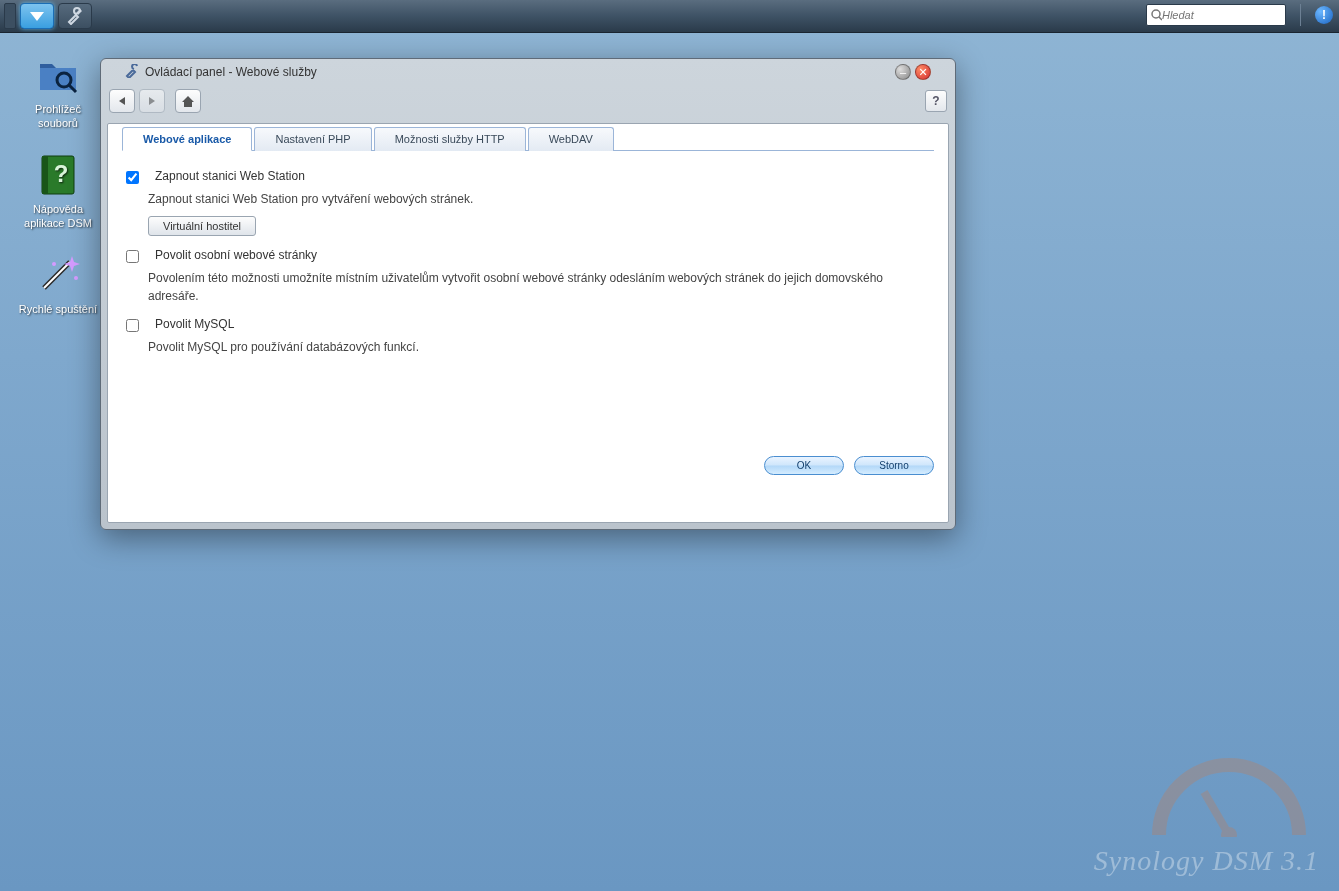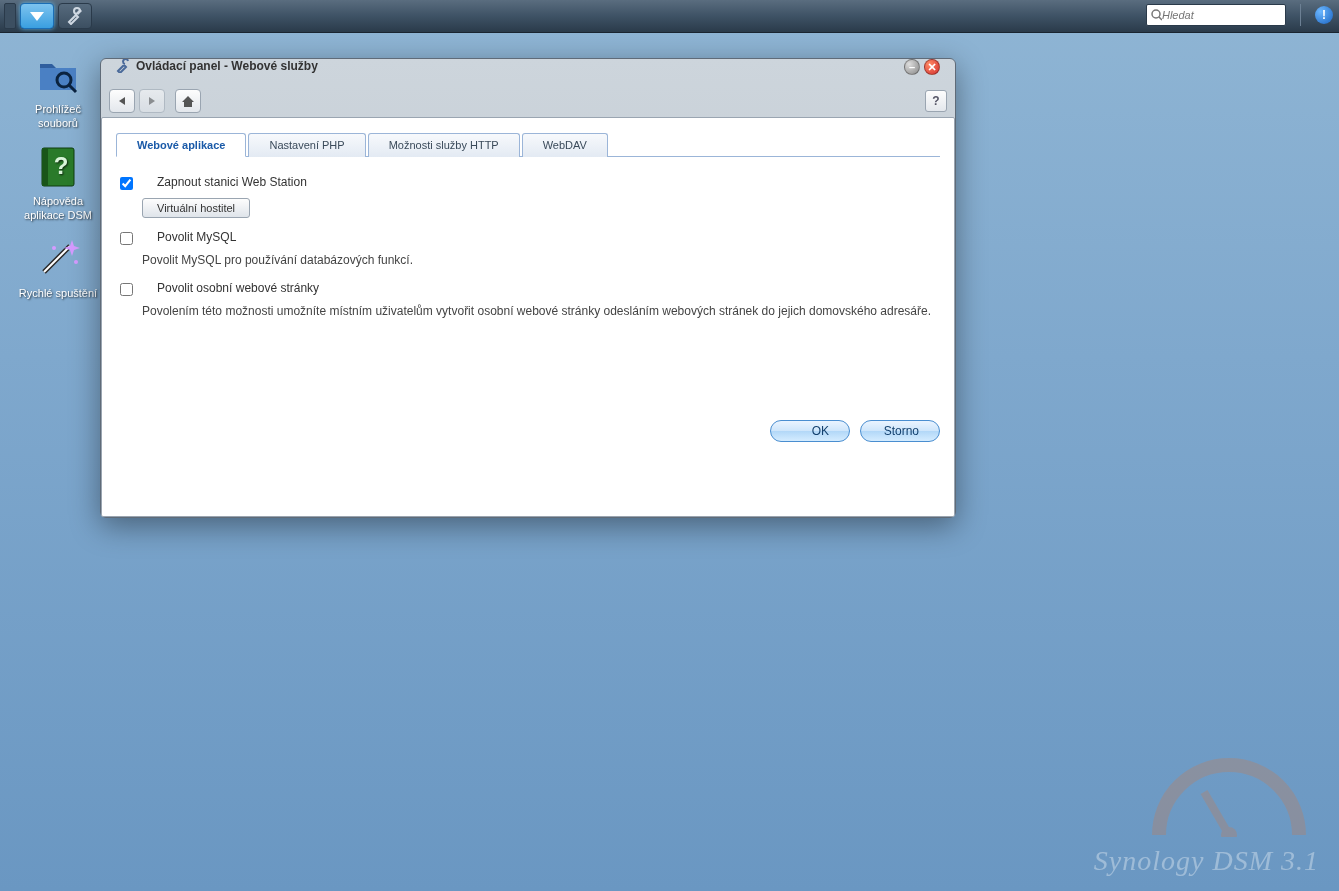--- a/index.html
+++ b/index.html
@@ -54,21 +54,21 @@
   width:18px;height:18px;border-radius:50%;
   background:radial-gradient(circle at 30% 30%, #6cb7ff,#1a64c2);
   color:#fff;font-weight:bold;display:flex;
   align-items:center;justify-content:center;font-size:12px;
 }
 .tb-divider{width:1px;height:22px;background:#6c8094;margin:0 4px;}
 
 
 .desktop-icons{
   position:absolute; left:18px; top:50px;
-  display:flex; flex-direction:column; gap:12px;
+  display:flex; flex-direction:column; gap:20px;
 }
 .dicon{
   width:80px; text-align:center; color:#fff;
   text-shadow:1px 1px 2px rgba(0,0,0,.7);
   font-size:11px; cursor:pointer;
 }
 .dicon .iconbox{
   width:48px;height:48px;margin:0 auto 4px;
   display:flex;align-items:center;justify-content:center;
 }
@@ -77,22 +77,22 @@
 
 .window{
   position:absolute; left:100px; top:58px;
   width:856px;
   background:linear-gradient(to bottom,#cdd5dc 0%,#bac3cc 100%);
   border:1px solid #5f6b78;
   border-radius:6px;
   box-shadow:0 8px 30px rgba(0,0,0,.4);
 }
 .win-title{
-  height:26px; display:flex; 
-  padding:0 15px; font-weight:bold; color:#333;
+  height:26px; display:flex; align-items:center;
+  padding:0 24px; font-weight:normal; color:#333;
   font-size:12px;
 }
 .win-title .ticon{margin-right:6px;}
 .win-title .spacer{flex:1;}
 .win-ctl{
   width:16px;height:16px;border-radius:50%;
   margin-left:4px;display:flex;align-items:center;
   justify-content:center;font-size:11px;color:#fff;
   border:1px solid rgba(0,0,0,.3);
 }
@@ -114,21 +114,21 @@
 .win-toolbar .spacer{flex:1;}
 .help-btn{
   width:22px;height:22px;
   background:linear-gradient(to bottom,#fdfdfd,#e3e7ec);
   border:1px solid #9aa5b1;border-radius:3px;
   display:flex;align-items:center;justify-content:center;
   font-weight:bold;color:#556;
 }
 
 .win-body{
-  padding:14px 14px 10px;
+  margin:6px; padding:2px 14px 10px;
   background:#fff;
   border:1px solid #9aa5b1;
   border-radius:2px;
   min-height:400px;
 }
 
 
 .tabs{
   display:flex; border-bottom:1px solid #9bb5d8;
   margin-bottom:18px;
@@ -146,21 +146,21 @@
 }
 .tab.active{
   background:#fff;
   border-bottom:1px solid #fff;
   font-weight:bold;
   color:#1a5aa8;
 }
 
 
 .form-row{margin:0 4px 12px 4px;}
-.form-row label{display:flex;align-items:flex-start;gap:24px;color:#333;}
+.form-row label{display:flex;align-items:flex-start;gap:16px;color:#333;}
 .form-row input[type=checkbox]{margin-top:2px;}
 .form-desc{
   margin:6px 0 0 22px;
   color:#444; line-height:18px;
 }
 .small-btn{
   display:inline-block; margin:8px 0 0 22px;
   padding:3px 14px;
   background:linear-gradient(to bottom,#fdfdfd,#dfe4ea);
   border:1px solid #9aa5b1;border-radius:3px;
@@ -169,22 +169,22 @@
 
 
 .win-footer{
   display:flex;justify-content:flex-end;gap:10px;
   margin-top:100px;
 }
 .pill-btn{
   min-width:80px; padding:3px 20px;
   background:linear-gradient(to bottom,#eaf4ff 0%,#cfe6fb 48%,#b3d8f8 52%,#d4ecff 100%);
   border:1px solid #4a8ed0;border-radius:12px;
-  color:#14416e;font-size:12px;
-  text-align:right;
+  color:#14416e;font-size:10px;
+  text-align:center;
 }
 
 
 .watermark{
   position:absolute; right:20px; bottom:14px;
   font-size:28px; font-style:italic;
   color:rgba(255,255,255,.35);
   font-family: Georgia, serif;
   letter-spacing:1px;
 }
@@ -304,37 +304,38 @@
       <div class="tab">Nastavení PHP</div>
       <div class="tab">Možnosti služby HTTP</div>
       <div class="tab">WebDAV</div>
     </div>
 
     <div class="form-row">
       <label>
         <input type="checkbox" checked="" style="">
         <span>Zapnout stanici Web Station</span>
       </label>
+      <div class="form-desc">Zapnout stanici Web Station pro vytváření webových stránek.</div>
       <button class="small-btn">Virtuální hostitel</button>
+    </div>
+
+    <div class="form-row">
+      <label>
+        <input type="checkbox" style="">
+        <span>Povolit osobní webové stránky</span>
+      </label>
+      <div class="form-desc">Povolením této možnosti umožníte místním uživatelům vytvořit osobní webové stránky odesláním webových stránek do jejich domovského adresáře.</div>
     </div>
 
     <div class="form-row">
       <label>
         <input type="checkbox" style="">
         <span>Povolit MySQL</span>
       </label>
       <div class="form-desc">Povolit MySQL pro používání databázových funkcí.</div>
-    </div>
-
-    <div class="form-row">
-      <label>
-        <input type="checkbox" style="">
-        <span>Povolit osobní webové stránky</span>
-      </label>
-      <div class="form-desc">Povolením této možnosti umožníte místním uživatelům vytvořit osobní webové stránky odesláním webových stránek do jejich domovského adresáře.</div>
     </div>
 
     <div class="win-footer">
       <button class="pill-btn">OK</button>
       <button class="pill-btn">Storno</button>
     </div>
   </div>
 </div>
 
 <div class="watermark">

